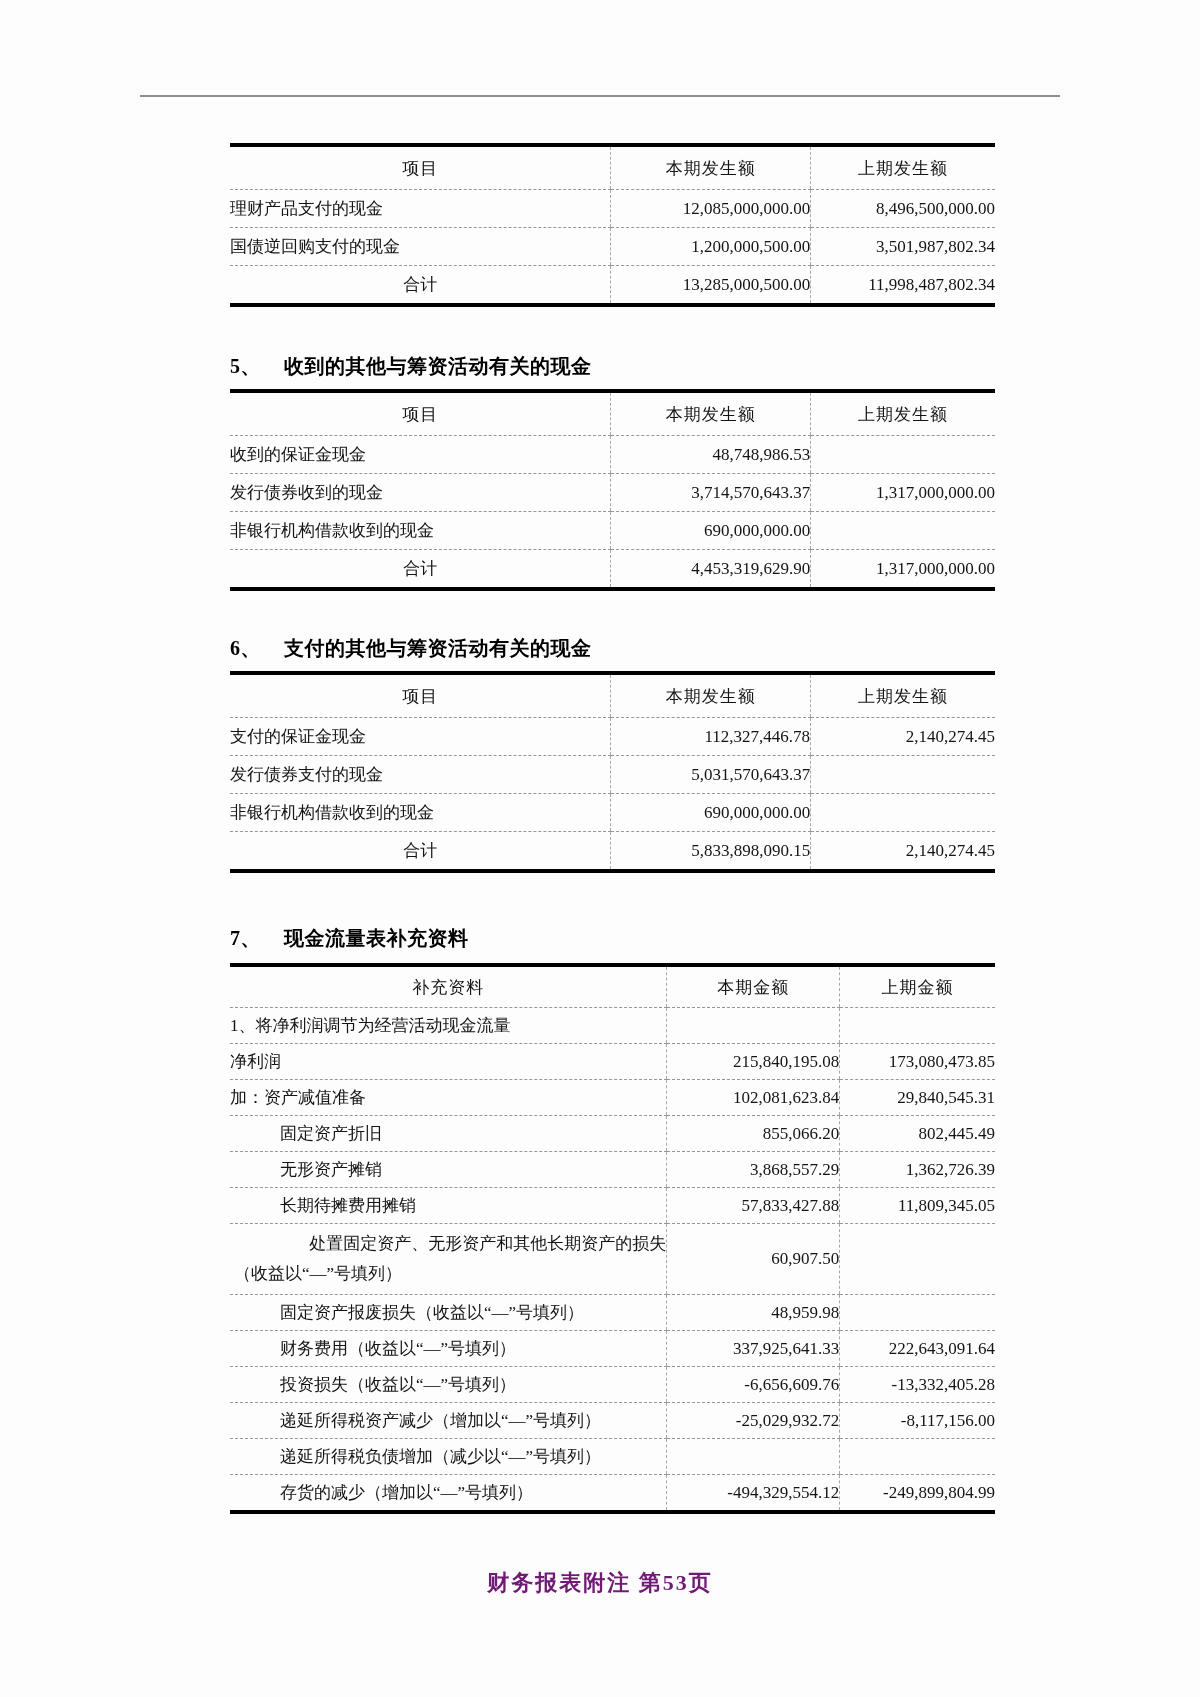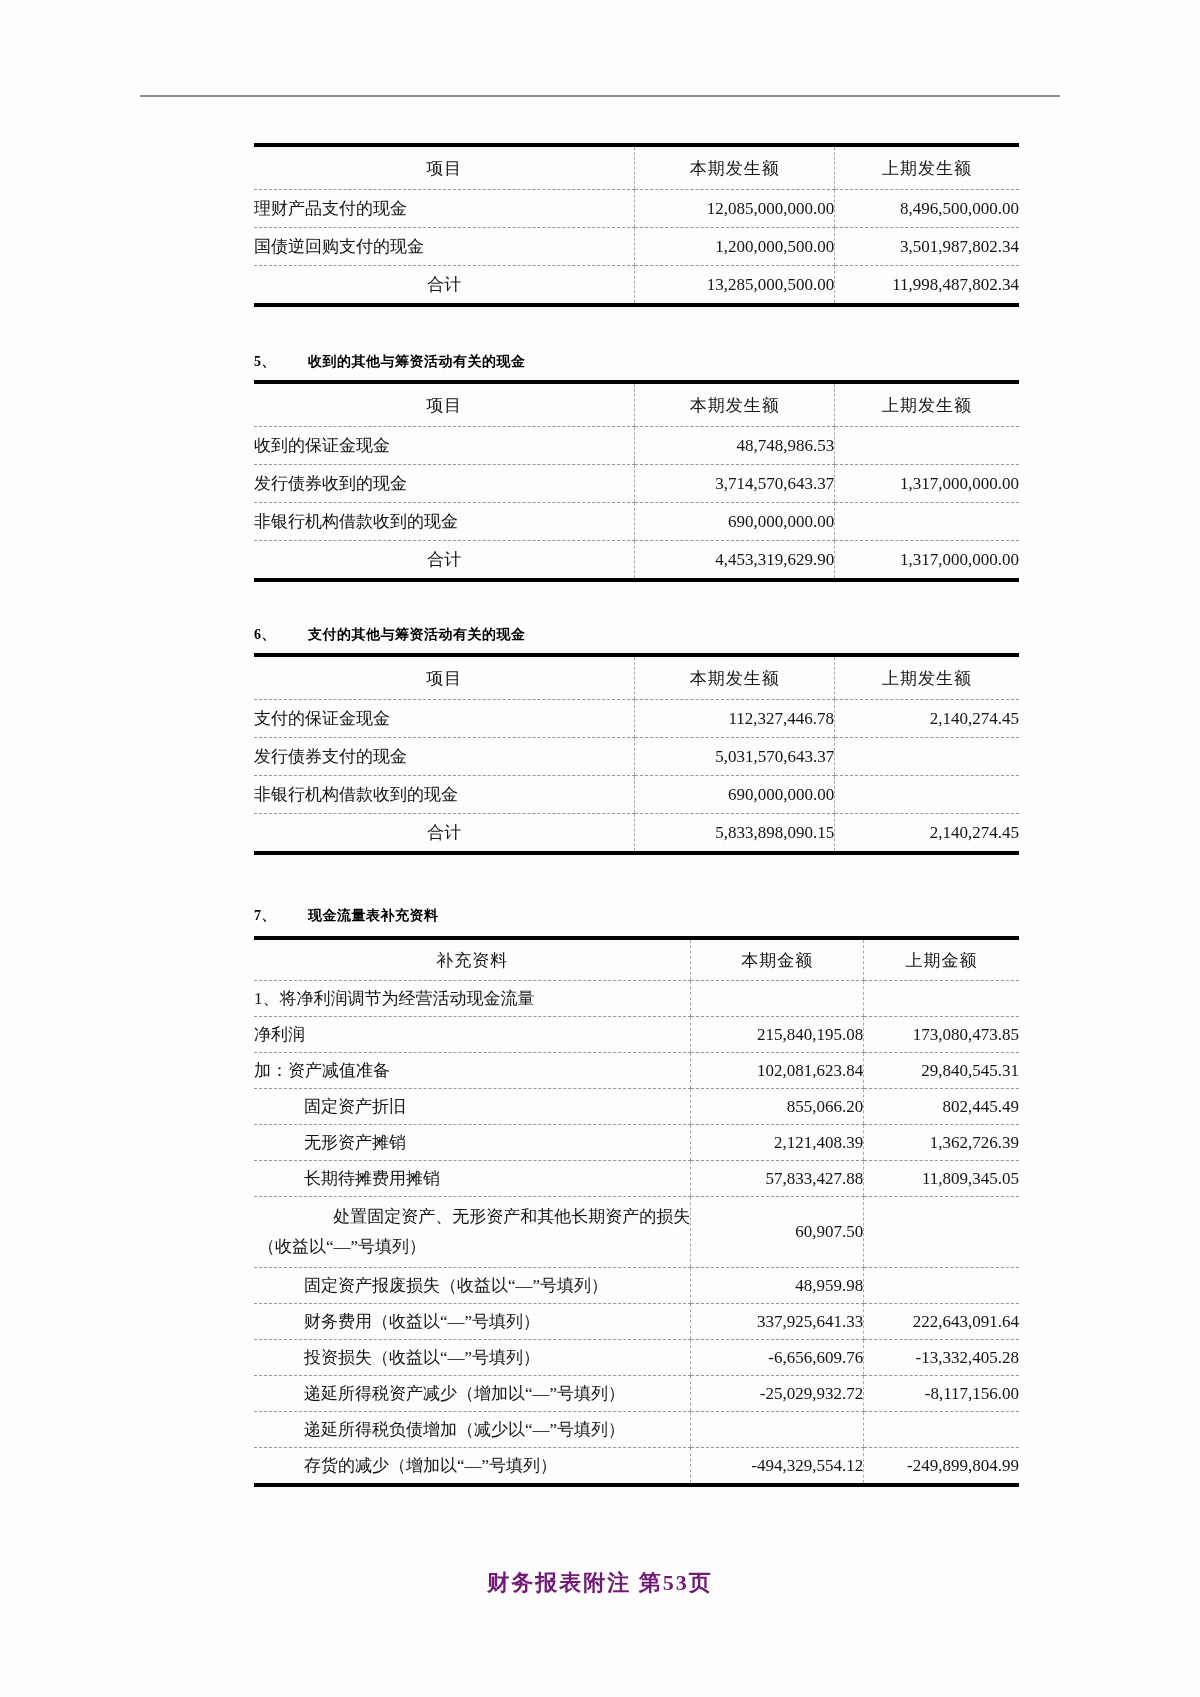--- a/index.html
+++ b/index.html
@@ -9,21 +9,21 @@
     margin:0 auto;
     background:#fdfdfd;
     font-family:"Liberation Serif","DejaVu Serif",serif;
     color:#141414;
     overflow:hidden;
   }
   .header-rule {
     position:absolute; left:140px; top:95px;
     width:920px; height:2px; background:#8f8f8f;
   }
-  .content { position:absolute; left:254px; top:143px; width:765px; }
+  .content { position:absolute; left:230px; top:143px; width:765px; }
 
   table.fin {
     border-collapse:collapse; width:100%;
     border-top:4px solid #000; border-bottom:4px solid #000;
     table-layout:fixed;
   }
   table.fin col.c1 { width:49.8%; }
   table.fin col.c2 { width:26.1%; }
   table.fin col.c3 { width:24.1%; }
   table.fin.supp col.c1 { width:57.1%; }
@@ -49,21 +49,21 @@
   td.lbl.ind { padding-left:50px; }
   td.num { text-align:right; padding-right:12px; }
   tr.total td.lbl { text-align:center; padding-left:0; }
 
   tr.tall td.lbl { padding-left:0; }
   tr.tall .l1 { padding-left:50px; line-height:30px;text-align:right; }
   tr.tall .l2 { padding-left:4px; line-height:30px; }
 
   .section-heading {
     margin-top:46px; margin-bottom:9px;
-    font-size:14px; font-weight:bold; color:#000;
+    font-size:20px; font-weight:bold; color:#000;
     letter-spacing:0.5px;
   }
   .section-heading.h6 { margin-top:44px; }
   .section-heading.h7 { margin-top:52px; margin-bottom:11px; }
   .sec-num { display:inline-block; min-width:54px; }
 
   .page-footer {
     position:absolute; left:0; top:1568px; width:1200px;
     text-align:center; font-size:22px; font-weight:bold; color:#701a75;
     letter-spacing:2px;
@@ -221,21 +221,21 @@
           <td class="num">102,081,623.84</td>
           <td class="num">29,840,545.31</td>
         </tr>
         <tr>
           <td class="lbl ind">固定资产折旧</td>
           <td class="num">855,066.20</td>
           <td class="num">802,445.49</td>
         </tr>
         <tr>
           <td class="lbl ind">无形资产摊销</td>
-          <td class="num">2,121,408.39</td>
+          <td class="num">3,868,557.29</td>
           <td class="num">1,362,726.39</td>
         </tr>
         <tr>
           <td class="lbl ind">长期待摊费用摊销</td>
           <td class="num">57,833,427.88</td>
           <td class="num">11,809,345.05</td>
         </tr>
         <tr class="tall">
           <td class="lbl">
             <div class="l1">处置固定资产、无形资产和其他长期资产的损失</div>

